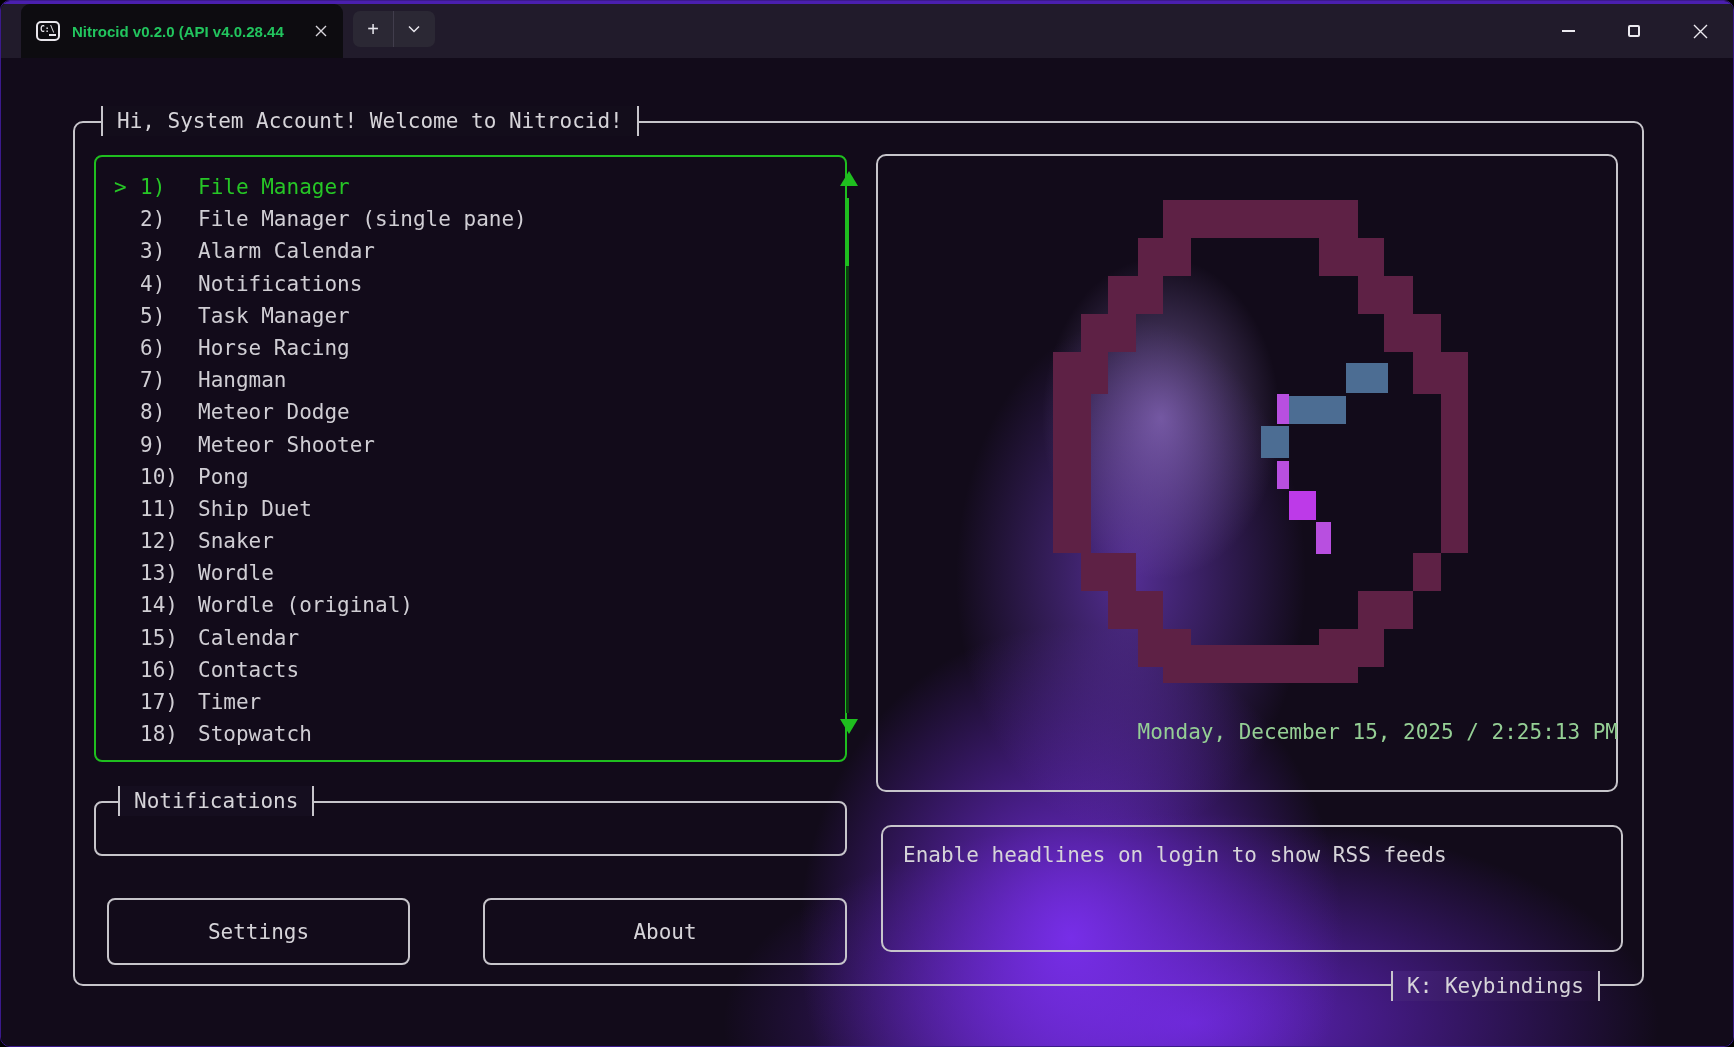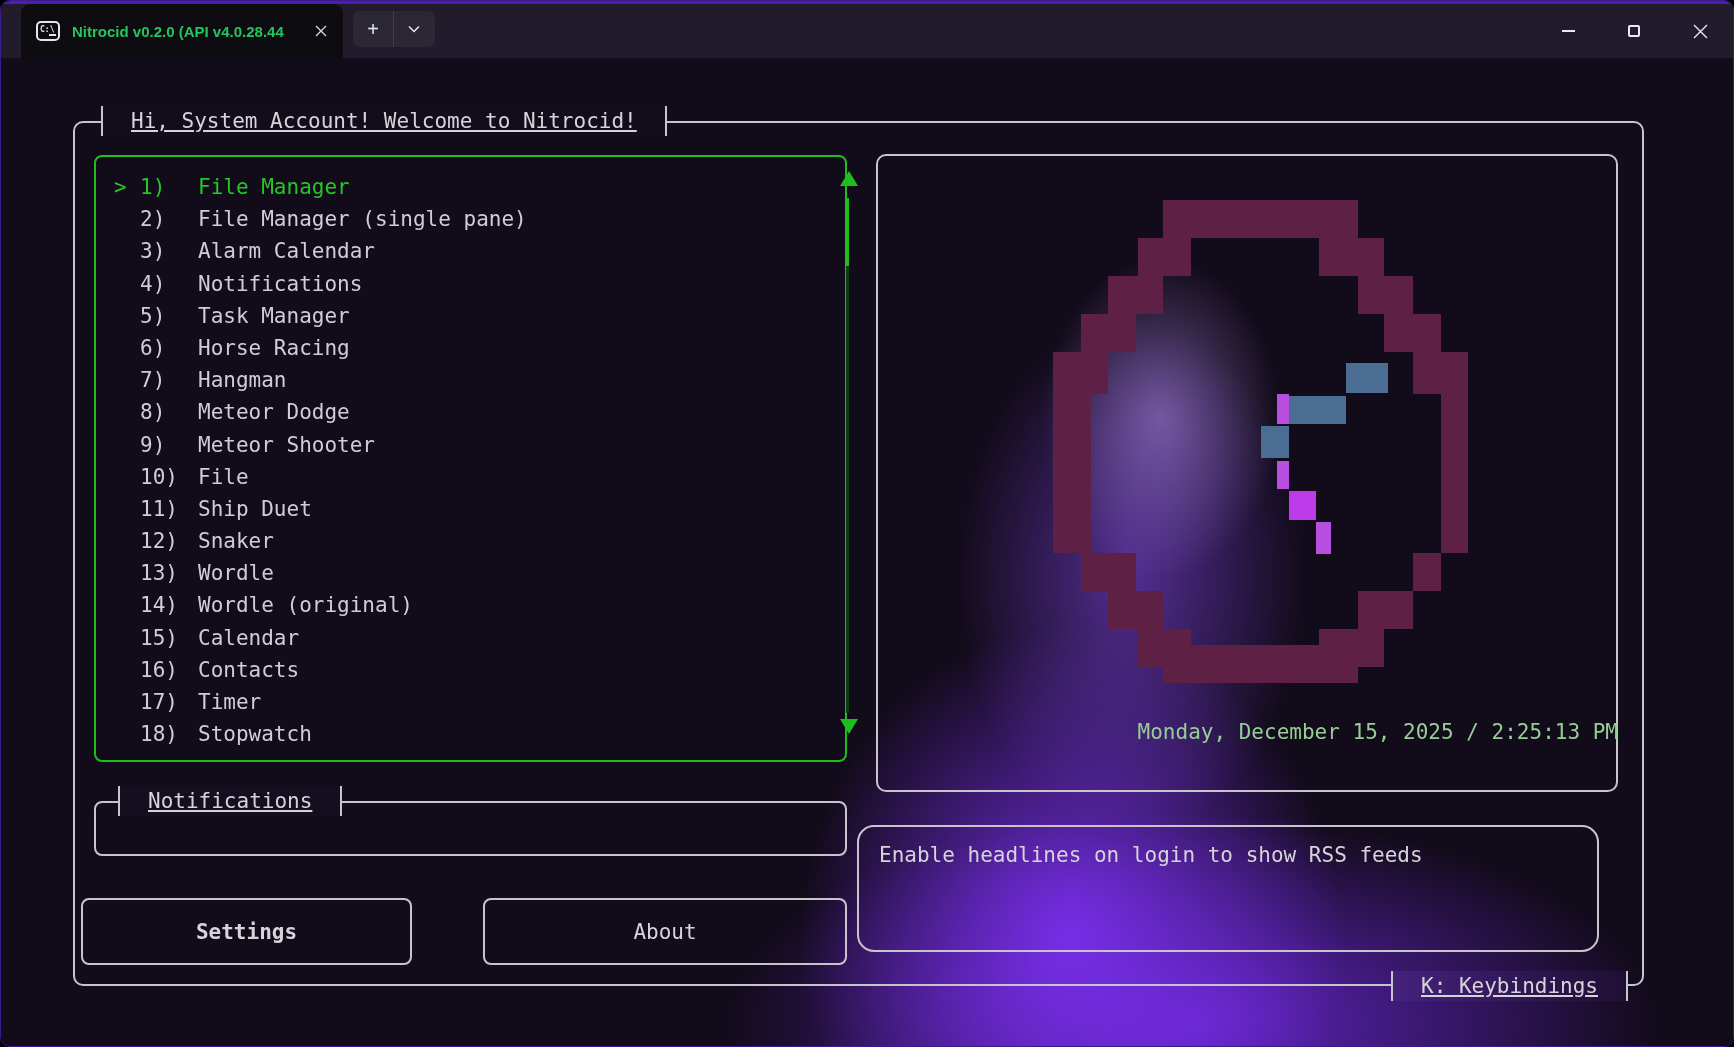--- a/index.html
+++ b/index.html
@@ -39,23 +39,23 @@
     background:
       radial-gradient(170px 230px at 1160px 360px, rgba(190,152,255,0.50), transparent 70%),
       radial-gradient(250px 370px at 1130px 520px, rgba(137,74,246,0.55), transparent 70%),
       radial-gradient(400px 460px at 1070px 880px, rgba(122,47,238,0.95), transparent 68%),
       radial-gradient(650px 290px at 1190px 965px, rgba(114,41,230,0.85), transparent 72%),
       #120b1a;
     color:#d0ced4;font-size:21px;
   }
   .outer-frame{position:absolute;left:72px;top:63px;width:1571px;height:865px;
                border:2px solid #c7c5cb;border-radius:10px;}
-  .frame-label{position:absolute;height:30px;line-height:30px;padding:0 28px;
+  .frame-label{position:absolute;height:30px;line-height:30px;padding:0 14px;
                border-left:2px solid #c7c5cb;border-right:2px solid #c7c5cb;
-               color:#d6d4d9;white-space:nowrap;text-decoration:underline;}
+               color:#d6d4d9;white-space:nowrap;}
   .header-label{left:100px;top:48px;background:#130d1b;}
   .notif-label{left:117px;top:728px;background:#150e1f;}
   .keys-label{left:1390px;top:913px;background:linear-gradient(90deg,#45217d,#1f0f33);}
   
   .menu-box{position:absolute;left:93px;top:97px;width:753px;height:607px;
             border:2px solid #1fbe1f;border-radius:8px;}
   .menu-items{position:absolute;left:95px;top:113px;width:720px;}
   .menu-row{display:flex;height:32.2px;line-height:32.2px;color:#d0ced4;}
   .menu-row.selected{color:#26c626;}
   .m-marker{width:44px;padding-left:18px;flex:none;}
@@ -71,24 +71,24 @@
                border:2px solid #c7c5cb;border-radius:10px;}
   .pixel-art{position:absolute;left:1052px;top:142px;width:415px;height:483px;}
   .date-text{position:absolute;left:875px;top:662px;width:742px;text-align:right;
              color:#95cf95;}
   
   .notif-box{position:absolute;left:93px;top:743px;width:753px;height:55px;
              border:2px solid #c7c5cb;border-radius:8px;}
   .term-btn{position:absolute;height:67px;background:transparent;border:2px solid #c7c5cb;
             border-radius:8px;color:#d6d4d9;font-family:"DejaVu Sans Mono",monospace;
             font-size:21px;top:840px;}
-  .btn-settings{left:80px;width:331px;font-weight:bold;}
+  .btn-settings{left:106px;width:303px;}
   .btn-about{left:482px;width:364px;}
-  .rss-box{position:absolute;left:856px;top:767px;width:742px;height:127px;
-           border:2px solid #c7c5cb;border-radius:17px;}
+  .rss-box{position:absolute;left:880px;top:767px;width:742px;height:127px;
+           border:2px solid #c7c5cb;border-radius:10px;}
   .rss-text{padding:16px 20px;color:#d6d4d9;}
   svg{display:block;}
 </style>
 </head>
 <body>
 
 <div class="window">
 
   <div class="titlebar">
     <div class="accent-line"></div>
@@ -178,21 +178,21 @@
           <span>Meteor Dodge</span>
         </div>
         <div class="menu-row">
           <span class="m-marker"></span>
           <span class="m-num">9)</span>
           <span>Meteor Shooter</span>
         </div>
         <div class="menu-row">
           <span class="m-marker"></span>
           <span class="m-num">10)</span>
-          <span>File</span>
+          <span>Pong</span>
         </div>
         <div class="menu-row">
           <span class="m-marker"></span>
           <span class="m-num">11)</span>
           <span>Ship Duet</span>
         </div>
         <div class="menu-row">
           <span class="m-marker"></span>
           <span class="m-num">12)</span>
           <span>Snaker</span>

